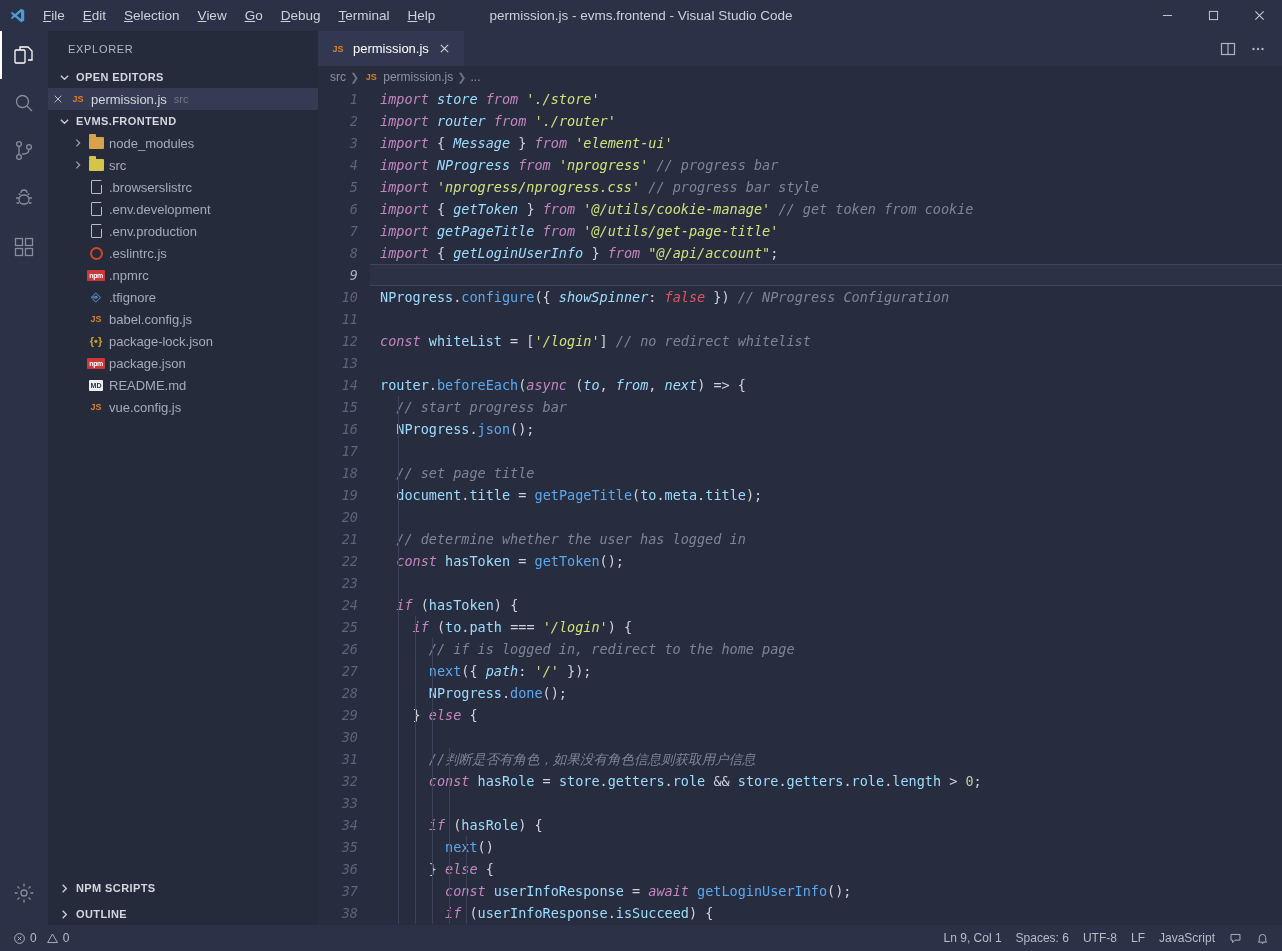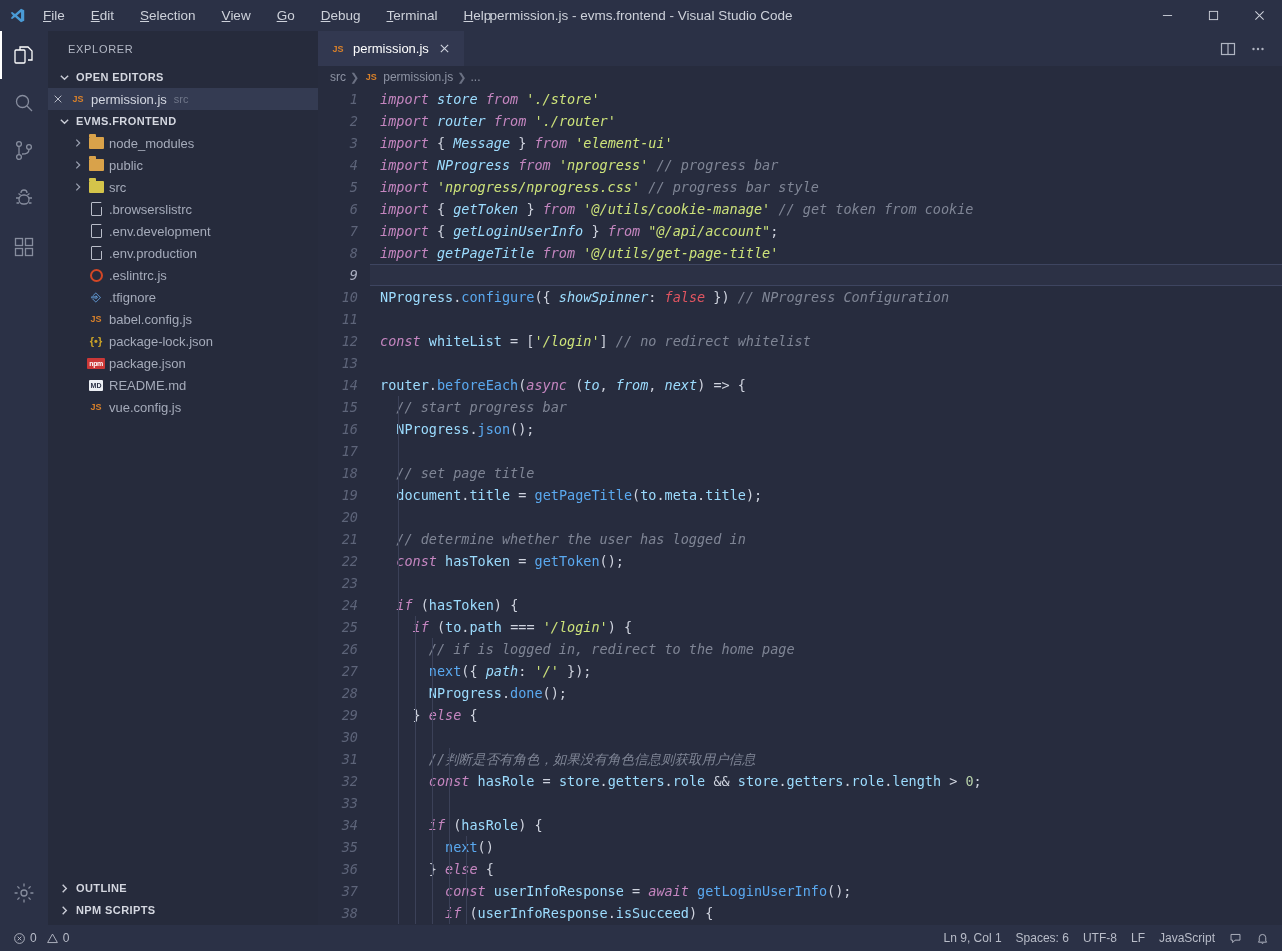--- a/index.html
+++ b/index.html
@@ -12,21 +12,21 @@
   }
   .app { width: 1282px; height: 951px; display: flex; flex-direction: column; background: #262b3c; }
 
   
   .titlebar {
     height: 31px; flex: 0 0 31px; display: flex; align-items: center;
     background: #2b3146; color: #c3c7d1; font-size: 13px; position: relative;
   }
   .vs-logo { width: 34px; display: flex; align-items: center; justify-content: center; }
   .vs-logo svg { width: 17px; height: 17px; }
-  .menus { display: flex; align-items: center; gap: 8px; }
+  .menus { display: flex; align-items: center; gap: 0px; }
   .menu-item {
     padding: 4px 9px; font-size: 13.5px; color: #cdd1da; cursor: default;
     white-space: nowrap;
   }
   .menu-item u { text-decoration: underline; }
   .window-title {
     position: absolute; left: 0; right: 0; text-align: center;
     font-size: 13.5px; color: #cdd1da; pointer-events: none;
   }
   .win-controls { margin-left: auto; display: flex; height: 31px; z-index: 2; }
@@ -287,32 +287,20 @@
             <span class="lbl">node_modules</span>
           </div>
           <div class="row">
             <span class="ind" style="width:22px"></span>
             <span class="arrow">
               <svg viewBox="0 0 12 12" fill="none" stroke="currentColor" stroke-width="1.5">
                 <path d="M2 4l4 4 4-4"></path>
               </svg>
             </span>
             <span class="fi">
-              <span class="ic-folder" style="background:#d9a24a"></span>
-            </span>
-            <span class="lbl">public</span>
-          </div>
-          <div class="row">
-            <span class="ind" style="width:22px"></span>
-            <span class="arrow">
-              <svg viewBox="0 0 12 12" fill="none" stroke="currentColor" stroke-width="1.5">
-                <path d="M2 4l4 4 4-4"></path>
-              </svg>
-            </span>
-            <span class="fi">
               <span class="ic-folder" style="background:#d4c44a"></span>
             </span>
             <span class="lbl">src</span>
           </div>
           <div class="row">
             <span class="ind" style="width:22px"></span>
             <span class="arrow"></span>
             <span class="fi">
               <span class="ic-doc"></span>
             </span>
@@ -339,20 +327,28 @@
             <span class="arrow"></span>
             <span class="fi">
               <span class="ic-eslint"></span>
             </span>
             <span class="lbl">.eslintrc.js</span>
           </div>
           <div class="row">
             <span class="ind" style="width:22px"></span>
             <span class="arrow"></span>
             <span class="fi">
+              <span class="ic-npm">npm</span>
+            </span>
+            <span class="lbl">.npmrc</span>
+          </div>
+          <div class="row">
+            <span class="ind" style="width:22px"></span>
+            <span class="arrow"></span>
+            <span class="fi">
               <span class="ic-tf">⎆</span>
             </span>
             <span class="lbl">.tfignore</span>
           </div>
           <div class="row">
             <span class="ind" style="width:22px"></span>
             <span class="arrow"></span>
             <span class="fi">
               <span class="ic-js">JS</span>
             </span>
@@ -387,35 +383,35 @@
             <span class="arrow"></span>
             <span class="fi">
               <span class="ic-js">JS</span>
             </span>
             <span class="lbl">vue.config.js</span>
           </div>
         </div>
 
       <div class="spacer-flex"></div>
 
+      <div class="section-header" style="height:22px;margin-bottom:4px">
+        <span class="twisty collapsed">
+          <svg viewBox="0 0 12 12" fill="none" stroke="currentColor" stroke-width="1.5">
+              <path d="M2 4l4 4 4-4"></path>
+            </svg>
+        </span>
+        <span>NPM SCRIPTS</span>
+      </div>
       <div class="section-header" style="height:22px">
         <span class="twisty collapsed">
           <svg viewBox="0 0 12 12" fill="none" stroke="currentColor" stroke-width="1.5">
               <path d="M2 4l4 4 4-4"></path>
             </svg>
         </span>
         <span>OUTLINE</span>
-      </div>
-      <div class="section-header" style="height:22px;margin-bottom:4px">
-        <span class="twisty collapsed">
-          <svg viewBox="0 0 12 12" fill="none" stroke="currentColor" stroke-width="1.5">
-              <path d="M2 4l4 4 4-4"></path>
-            </svg>
-        </span>
-        <span>NPM SCRIPTS</span>
       </div>
     </div>
 
     <div class="editor-area">
       <div class="tabbar">
         <div class="tab">
           <span class="fi" style="width:16px;margin:0">
               <span class="ic-js">JS</span>
             </span>
           <span>permission.js</span>
@@ -494,22 +490,22 @@
             <div class="ln">37</div>
             <div class="ln">38</div>
           </div>
         <div class="code-col" id="code-col">
             <div class="cl"><span class="kw">import</span> <span class="var-i">store</span> <span class="kw">from</span> <span class="str">'./store'</span></div>
             <div class="cl"><span class="kw">import</span> <span class="var-i">router</span> <span class="kw">from</span> <span class="str">'./router'</span></div>
             <div class="cl"><span class="kw">import</span> <span class="punc">{</span> <span class="var-i">Message</span> <span class="punc">}</span> <span class="kw">from</span> <span class="str">'element-ui'</span></div>
             <div class="cl"><span class="kw">import</span> <span class="var-i">NProgress</span> <span class="kw">from</span> <span class="str">'nprogress'</span> <span class="cmt">// progress bar</span></div>
             <div class="cl"><span class="kw">import</span> <span class="str">'nprogress/nprogress.css'</span> <span class="cmt">// progress bar style</span></div>
             <div class="cl"><span class="kw">import</span> <span class="punc">{</span> <span class="var-i">getToken</span> <span class="punc">}</span> <span class="kw">from</span> <span class="str">'@/utils/cookie-manage'</span> <span class="cmt">// get token from cookie</span></div>
+            <div class="cl"><span class="kw">import</span> <span class="var-i">getPageTitle</span> <span class="kw">from</span> <span class="str">'@/utils/get-page-title'</span></div>
             <div class="cl"><span class="kw">import</span> <span class="punc">{</span> <span class="var-i">getLoginUserInfo</span> <span class="punc">}</span> <span class="kw">from</span> <span class="str">"@/api/account"</span><span class="punc">;</span></div>
-            <div class="cl"><span class="kw">import</span> <span class="var-i">getPageTitle</span> <span class="kw">from</span> <span class="str">'@/utils/get-page-title'</span></div>
             <div class="cl current-line">&nbsp;</div>
             <div class="cl"><span class="var">NProgress</span><span class="punc">.</span><span class="fn">configure</span><span class="punc">({</span> <span class="var-i">showSpinner</span><span class="punc">:</span> <span class="lit">false</span> <span class="punc">})</span> <span class="cmt">// NProgress Configuration</span></div>
             <div class="cl">&nbsp;</div>
             <div class="cl"><span class="kw">const</span> <span class="var">whiteList</span> <span class="op">=</span> <span class="punc">[</span><span class="str">'/login'</span><span class="punc">]</span> <span class="cmt">// no redirect whitelist</span></div>
             <div class="cl">&nbsp;</div>
             <div class="cl"><span class="var">router</span><span class="punc">.</span><span class="fn">beforeEach</span><span class="punc">(</span><span class="kw">async</span> <span class="punc">(</span><span class="var-i">to</span><span class="punc">,</span> <span class="var-i">from</span><span class="punc">,</span> <span class="var-i">next</span><span class="punc">)</span> <span class="op">=&gt;</span> <span class="punc">{</span></div>
             <div class="cl">  <span class="cmt">// start progress bar</span></div>
             <div class="cl">  <span class="var">NProgress</span><span class="punc">.</span><span class="fn">json</span><span class="punc">();</span></div>
             <div class="cl">&nbsp;</div>
             <div class="cl">  <span class="cmt">// set page title</span></div>

